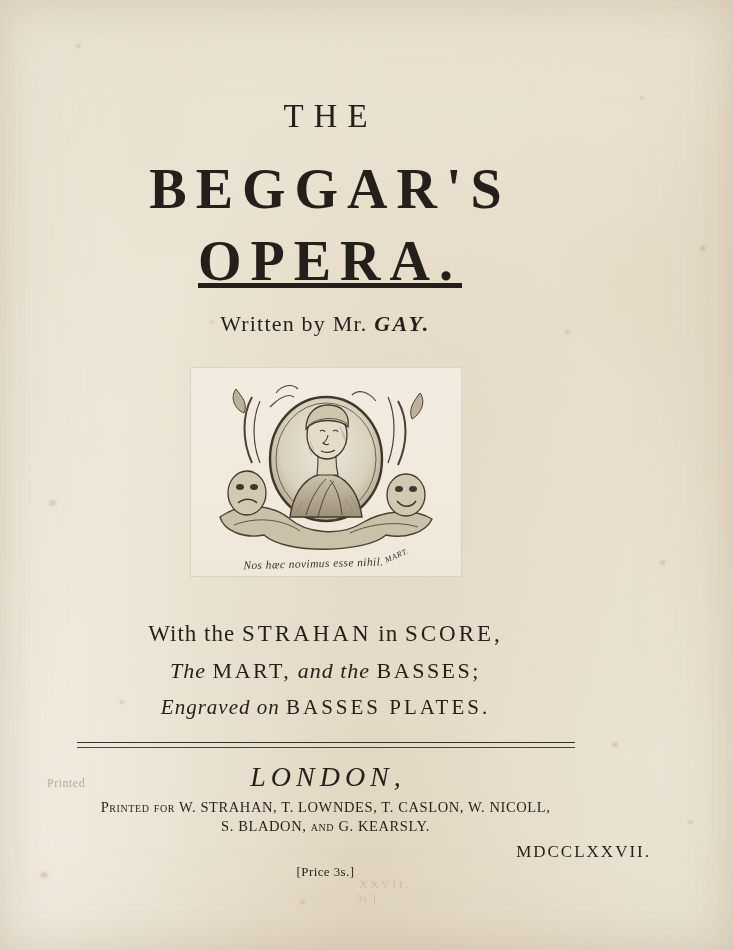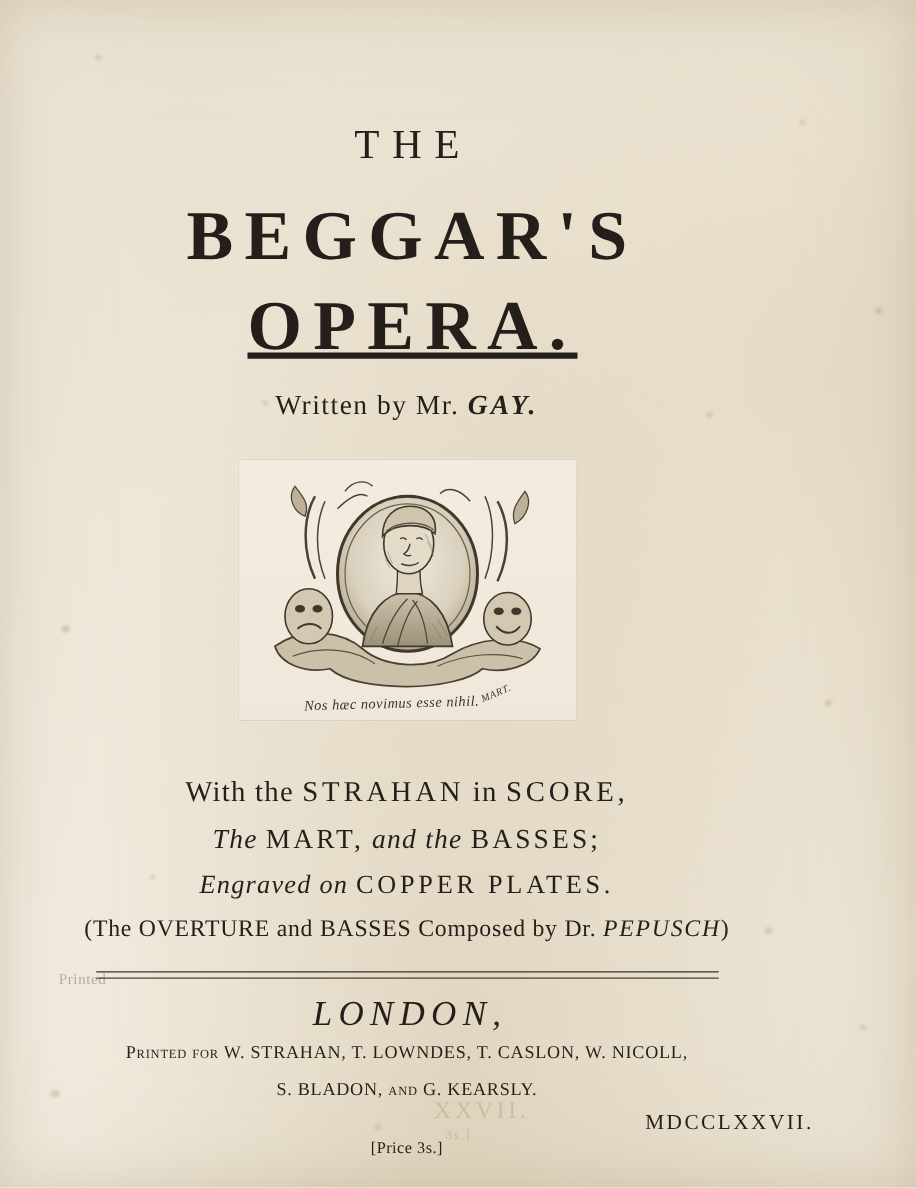--- a/index.html
+++ b/index.html
@@ -162,21 +162,21 @@
     letter-spacing: 5px;
     text-indent: 5px;
     font-style: italic;
   }
   .printed-for {
     margin-top: 6px;
     font-size: 14.5px;
     letter-spacing: 0.3px;
   }
   .printed-for2 {
-    margin-top: 13px;
+    margin-top: 2px;
     font-size: 14.5px;
     letter-spacing: 0.3px;
   }
   .smallcap { font-variant: small-caps; letter-spacing: 0.6px; }
   .date {
     margin-top: 7px;
     font-size: 17px;
     letter-spacing: 2px;
     text-align: right;
   }
@@ -197,21 +197,21 @@
     z-index: 2;
   }
   .showthrough {
     position: absolute;
     left: 0; right: 0;
     top: 878px;
     text-align: center;
     color: rgba(150,133,106,0.30);
     z-index: 1;
   }
-  .showthrough .s1 { font-size: 19px; letter-spacing: 3px; padding-left: 38px; }
+  .showthrough .s1 { font-size: 11px; letter-spacing: 3px; padding-left: 38px; }
   .showthrough .s2 { font-size: 11px; letter-spacing: 1px; margin-top: 2px; }
 </style>
 </head>
 <body>
 
 <div id="page">
 
   <div class="fox" style="left:76px;top:44px;width:5px;height:4px;"></div>
   <div class="fox" style="left:640px;top:96px;width:4px;height:4px;"></div>
   <div class="fox" style="left:700px;top:246px;width:6px;height:5px;"></div>
@@ -322,26 +322,23 @@
 
     <div class="sub1">
       <span>With the </span><span class="sc">STRAHAN</span><span> in </span><span class="sc">SCORE,</span>
     </div>
 
     <div class="sub2">
       <span class="it">The </span><span class="sc">MART,</span><span class="it"> and the </span><span class="sc">BASSES;</span>
     </div>
 
     <div class="sub3">
-      <span class="it">Engraved</span><span class="it"> on </span><span class="sc">COPPER PLATES.</span>
-    </div>
-
-    <div class="sub4">
-      <span>(The OVERTURE and BASSES Composed by Dr. </span><span class="it">PEPUSCH</span><span>)</span>
-    </div>
+      <span class="it">Engraved</span><span class="it"> on </span><span class="sc">BASSES PLATES.</span>
+    </div>
+
 
     <div class="rules">
       <div class="r"></div>
       <div class="gap"></div>
       <div class="r thin"></div>
     </div>
 
     <div class="imprint">
       <div class="london">LONDON,</div>
       <div class="printed-for smallcap">Printed for W. STRAHAN, T. LOWNDES, T. CASLON, W. NICOLL,</div>

